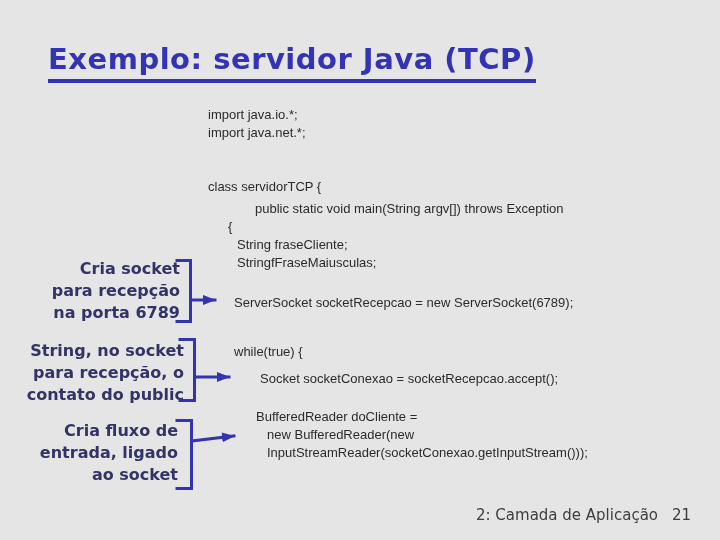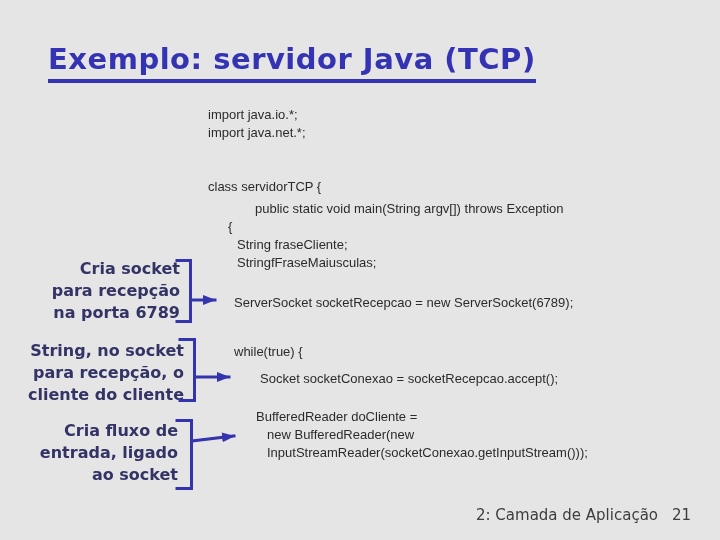--- a/index.html
+++ b/index.html
@@ -115,21 +115,21 @@
   <div class="code-line cl12">InputStreamReader(socketConexao.getInputStream()));</div>
 
   <div class="annotation ann0">
     <div>Cria socket</div>
     <div>para recepção</div>
     <div>na porta 6789</div>
   </div>
   <div class="annotation ann1">
     <div>String, no socket</div>
     <div>para recepção, o</div>
-    <div>cliente do cliente</div>
+    <div>contato do public</div>
   </div>
   <div class="annotation ann2">
     <div>Cria fluxo de</div>
     <div>entrada, ligado</div>
     <div>ao socket</div>
   </div>
 
   <svg class="connector-overlay" viewBox="0 0 720 540" xmlns="http://www.w3.org/2000/svg">
     <defs>
       <marker id="ah" markerWidth="14" markerHeight="12" refX="12" refY="5" orient="auto" markerUnits="userSpaceOnUse">

